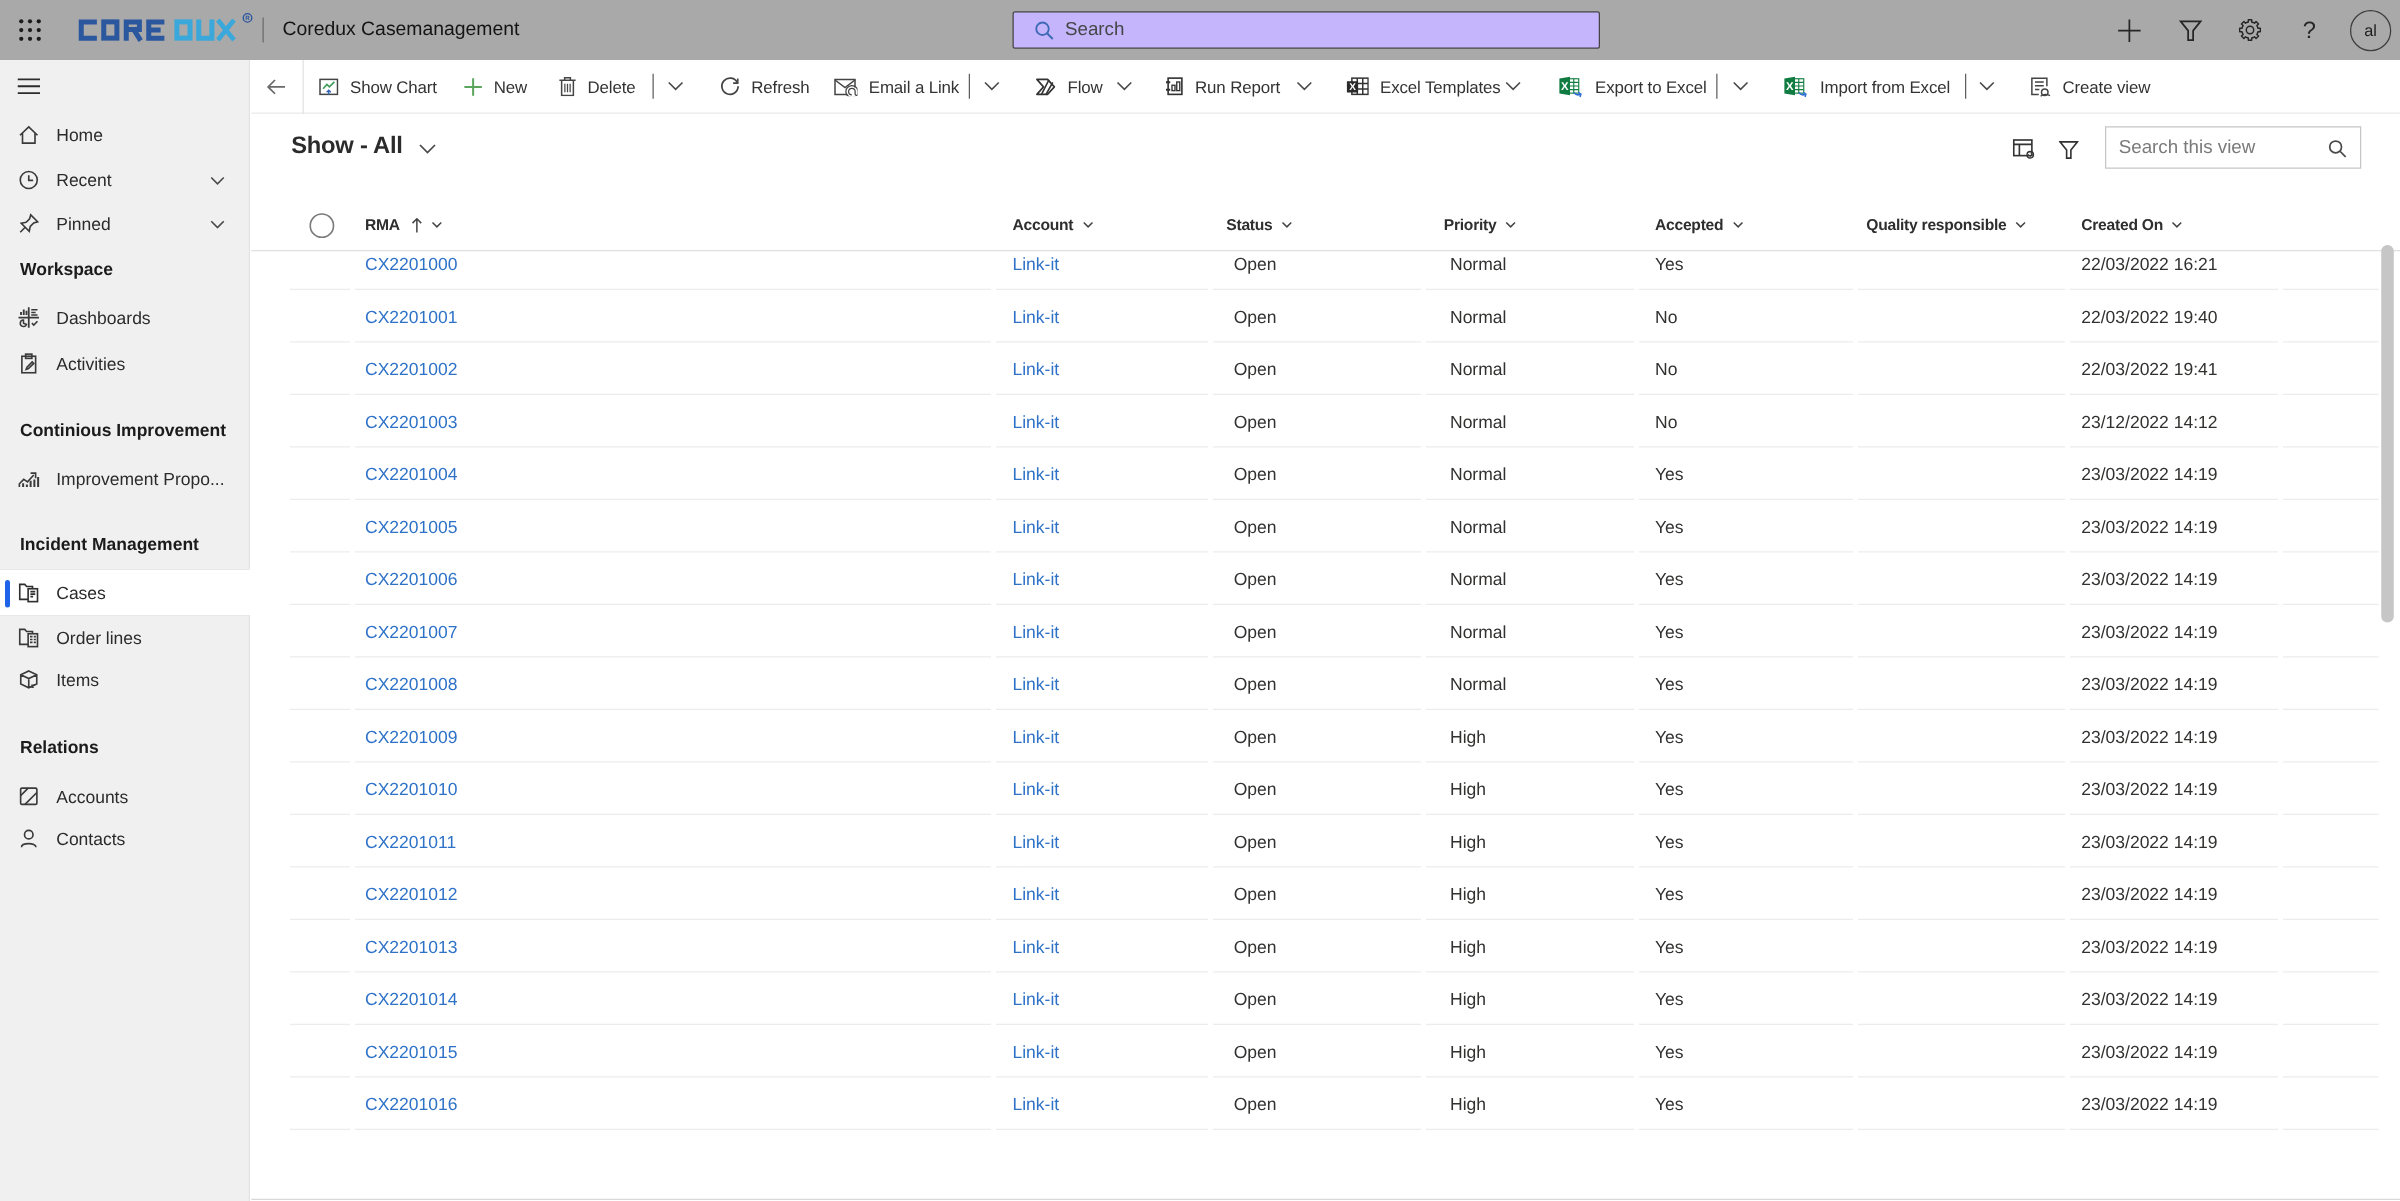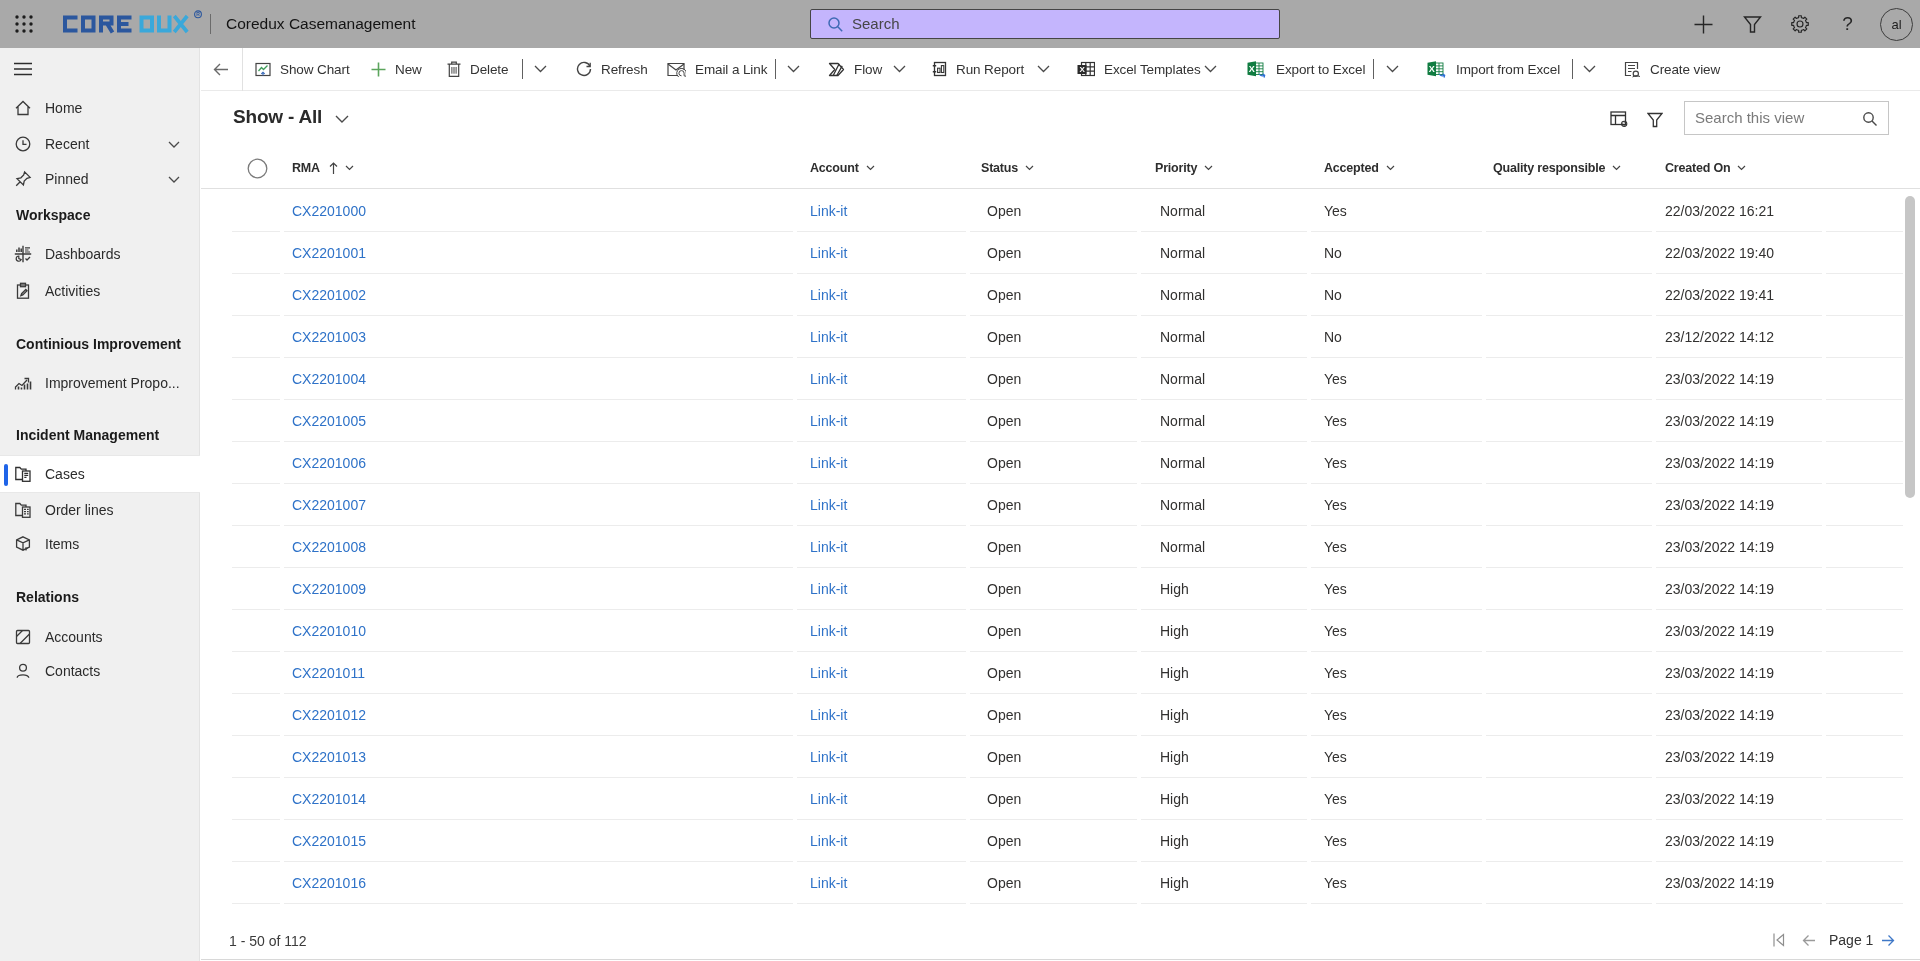--- a/index.html
+++ b/index.html
@@ -35,21 +35,21 @@
 .csep2 { position:absolute; top:0px; width:1px; height:43px; background:#e1e1e1; }
 .cchev { position:absolute; top:17px; }
 #viewtitle { position:absolute; left:32px; top:58px; font-size:19px; font-weight:bold; color:#2b2b2b; letter-spacing:-0.2px; }
 #title-chev { position:absolute; left:134px; top:67px; }
 #vicon1 { position:absolute; left:1409px; top:63px; }
 #vicon2 { position:absolute; left:1446px; top:64px; }
 #viewsearch { position:absolute; left:1483px; top:53px; width:205px; height:34px; border:1px solid #c6c6c6; background:#fff; }
 #viewsearch span { position:absolute; left:10px; top:7px; font-size:15px; color:#7a7a7a; }
 #viewsearch svg { position:absolute; left:177px; top:9px; }
 
-#ghead { position:absolute; left:0; top:100px; width:1719px; height:41px; border-bottom:1px solid #e0e0e0;padding-left:44px; }
+#ghead { position:absolute; left:0; top:112px; width:1719px; height:41px; border-bottom:1px solid #e0e0e0;padding-left:44px; }
 .hcell { position:absolute; top:0; height:40px; display:flex; align-items:center; font-size:12.5px; font-weight:bold; color:#2e2e2e; letter-spacing:-0.2px; }
 .hcell svg { margin-left:7px; }
 .row { position:absolute; left:0; width:1704px; height:42px; }
 .bline { display:block; position:absolute; left:31px; top:41px; width:1671px; height:1px;
 background:linear-gradient(90deg,#ececec 0 48px,#fff 48px 52px,#ececec 52px 561px,#fff 561px 565px,#ececec 565px 734px,#fff 734px 738px,#ececec 738px 905px,#fff 905px 909px,#ececec 909px 1075px,#fff 1075px 1079px,#ececec 1079px 1250px,#fff 1250px 1254px,#ececec 1254px 1420px,#fff 1420px 1424px,#ececec 1424px 1590px,#fff 1590px 1594px,#ececec 1594px 1671px); }
 .cell { position:absolute; top:0; height:41px; display:flex; align-items:center; font-size:14px; color:#323130; }
 .link { color:#2e72c8; }
 #scrollthumb { position:absolute; left:1704px; top:148px; width:10px; height:302px; background:#c6c6c6; border-radius:5px; }
 
 #footer { position:absolute; left:0; top:856px; width:1719px; height:56px; }
@@ -508,32 +508,13 @@
 <span class="cell link" style="left:609px">Link-it</span>
 <span class="cell" style="left:786px">Open</span>
 <span class="cell" style="left:959px">High</span>
 <span class="cell" style="left:1123px">Yes</span>
 <span class="cell" style="left:1464px">23/03/2022 14:19</span>
 <i class="bline"></i>
       </div>
 </div>
 <div id="scrollthumb"></div>
 <div style="position:absolute;left:0;top:911px;width:1719px;height:1px;background:#d8d8d8"></div>
-<div id="footer">
-<div class="count">1 - 50 of 112</div>
-<div class="pgel" style="left:1572px">
-        <svg width="12" height="14" viewBox="0 0 12 14" fill="none" stroke="#8f8f8f" stroke-width="1.2">
-          <path d="M1,0.5 V13.5 M10.5,1.5 V12.5 L4,7 Z"></path>
-        </svg>
-      </div>
-<div class="pgel" style="left:1601px">
-        <svg width="14" height="13" viewBox="0 0 14 13" fill="none" stroke="#9a9a9a" stroke-width="1.3">
-          <path d="M13,6.5 H1.5 M6.5,1.5 L1.5,6.5 L6.5,11.5"></path>
-        </svg>
-      </div>
-<div class="pgel" style="left:1628px;font-size:14px;color:#333">Page 1</div>
-<div class="pgel" style="left:1680px">
-        <svg width="14" height="13" viewBox="0 0 14 13" fill="none" stroke="#3f78c7" stroke-width="1.3">
-          <path d="M1,6.5 H12.5 M7.5,1.5 L12.5,6.5 L7.5,11.5"></path>
-        </svg>
-      </div>
-</div>
 </div>
 
 </body></html>

